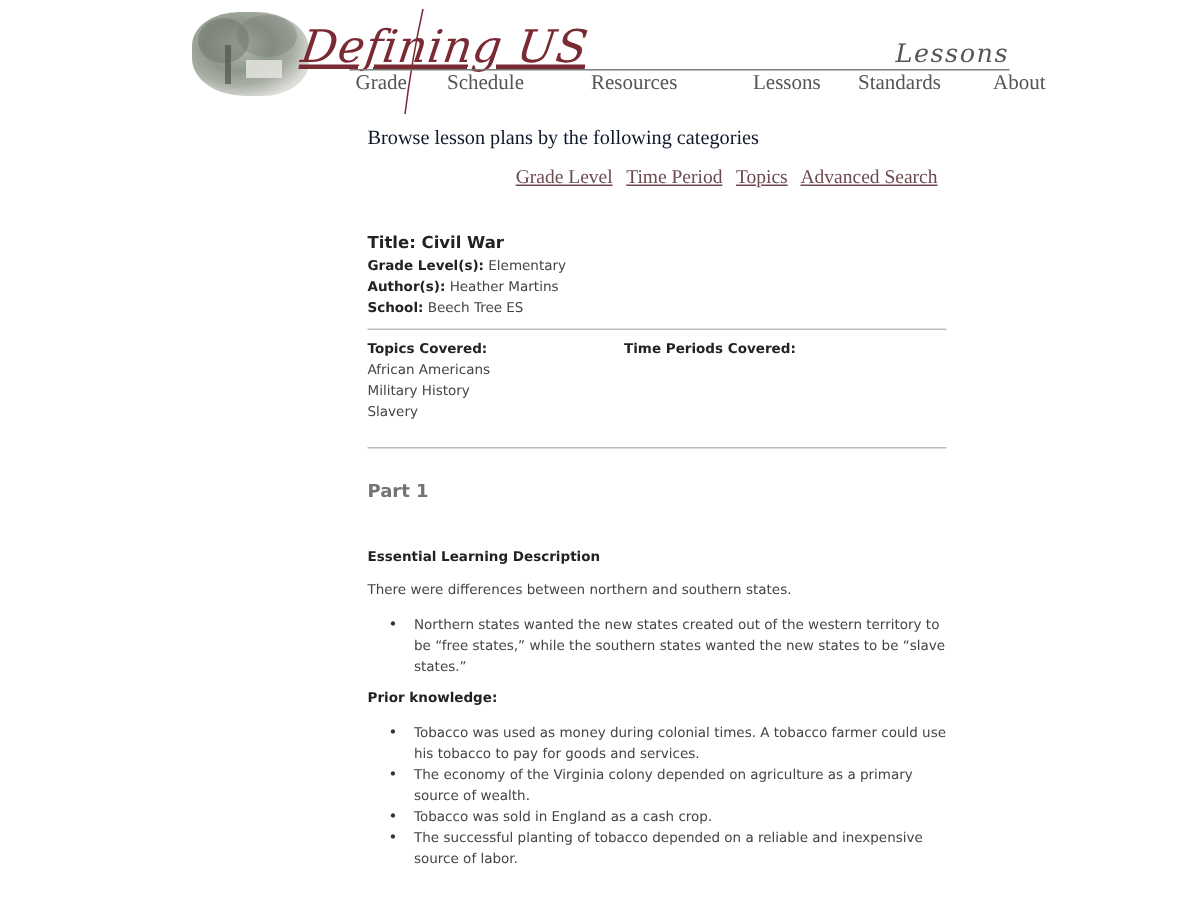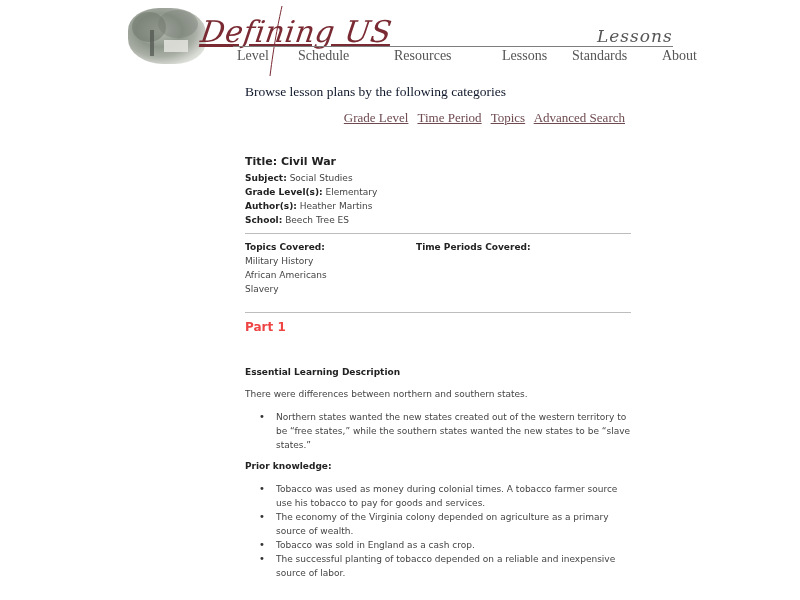--- a/index.html
+++ b/index.html
@@ -40,21 +40,21 @@
 
   .meta { margin-top: 22px; font-size: 9px; line-height: 14px; color: #444444; }
   .meta .title { font-size: 11px; font-weight: bold; color: #222222; line-height: 16px; margin-bottom: 1px; }
   .meta b { color: #222222; }
   .hr { height: 1px; background: #bdbdbd; width: 386px; }
   .hr1 { margin-top: 6px; }
   .covered { display: flex; padding-top: 6px; font-size: 9px; line-height: 14px; color: #444444; height: 78px; }
   .covered .col1 { width: 171px; }
   .covered h4 { font-size: 9px; font-weight: bold; color: #222222; }
 
-  .part { margin-top: 6px; font-size: 12px; font-weight: bold; color: #ef4444; line-height: 16px; }
+  .part { margin-top: 20px; font-size: 12px; font-weight: bold; color: #737373; line-height: 16px; }
   .sec-h { margin-top: 31px; font-size: 9px; font-weight: bold; color: #222222; line-height: 12px; }
   .para { margin-top: 10px; font-size: 9px; color: #444444; line-height: 12px; }
   ul.bullets { margin-top: 10px; margin-left: 31px; list-style: none; font-size: 9px; color: #444444; line-height: 14px; }
   ul.bullets li { position: relative; padding-left: 0; width: 355px; }
   ul.bullets li::before { content: "\2022"; position: absolute; left: -17px; top: 0; color: #333333; font-size: 10px; }
   .sec-h2 { margin-top: 8px; margin-left: 0; }
 </style>
 </head>
 <body>
 
@@ -65,21 +65,21 @@
     <div class="trunk"></div>
     <div class="house"></div>
   </div>
   <svg class="swash" viewBox="0 0 20 74">
     <path d="M16 2 C 12 20, 8 40, 4 72" stroke="#7a2a33" stroke-width="1" fill="none"></path>
   </svg>
   <a class="brand" href="#">Defining US</a>
   <div class="brand-sub">Lessons</div>
   <div class="header-line"></div>
   <nav class="nav">
-    <a href="#">Level</a>
+    <a href="#">Grade</a>
     <a href="#">Schedule</a>
     <a href="#">Resources</a>
     <a href="#">Lessons</a>
     <a href="#">Standards</a>
     <a href="#">About</a>
   </nav>
 </div>
 
 <div class="content">
   <div class="browse">Browse lesson plans by the following categories</div>
@@ -88,49 +88,48 @@
     <a href="#">Time Period</a>
     <a href="#">Topics</a>
     <a href="#">Advanced Search</a>
   </div>
 
   <div class="meta">
     <div class="title">
       <span>Title:</span>
       <span>Civil War</span>
     </div>
-    <div><b>Subject:</b> <span>Social Studies</span></div>
     <div><b>Grade Level(s):</b> <span>Elementary</span></div>
     <div><b>Author(s):</b> <span>Heather Martins</span></div>
     <div><b>School:</b> <span>Beech Tree ES</span></div>
   </div>
 
   <div class="hr hr1"></div>
 
   <div class="covered">
     <div class="col1">
       <h4>Topics Covered:</h4>
+      <div>African Americans</div>
       <div>Military History</div>
-      <div>African Americans</div>
       <div>Slavery</div>
     </div>
     <div class="col2">
       <h4>Time Periods Covered:</h4>
     </div>
   </div>
 
   <div class="hr"></div>
 
   <div class="part">Part 1</div>
   <div class="sec-h">Essential Learning Description</div>
   <div class="para">There were differences between northern and southern states.</div>
   <ul class="bullets">
     <li>Northern states wanted the new states created out of the western territory to be “free states,” while the southern states wanted the new states to be “slave states.”</li>
   </ul>
 
   <div class="sec-h sec-h2">Prior knowledge:</div>
   <ul class="bullets">
-    <li>Tobacco was used as money during colonial times. A tobacco farmer source use his tobacco to pay for goods and services.</li>
+    <li>Tobacco was used as money during colonial times. A tobacco farmer could use his tobacco to pay for goods and services.</li>
     <li>The economy of the Virginia colony depended on agriculture as a primary source of wealth.</li>
     <li>Tobacco was sold in England as a cash crop.</li>
     <li>The successful planting of tobacco depended on a reliable and inexpensive source of labor.</li>
   </ul>
 </div>
 
 </body></html>

